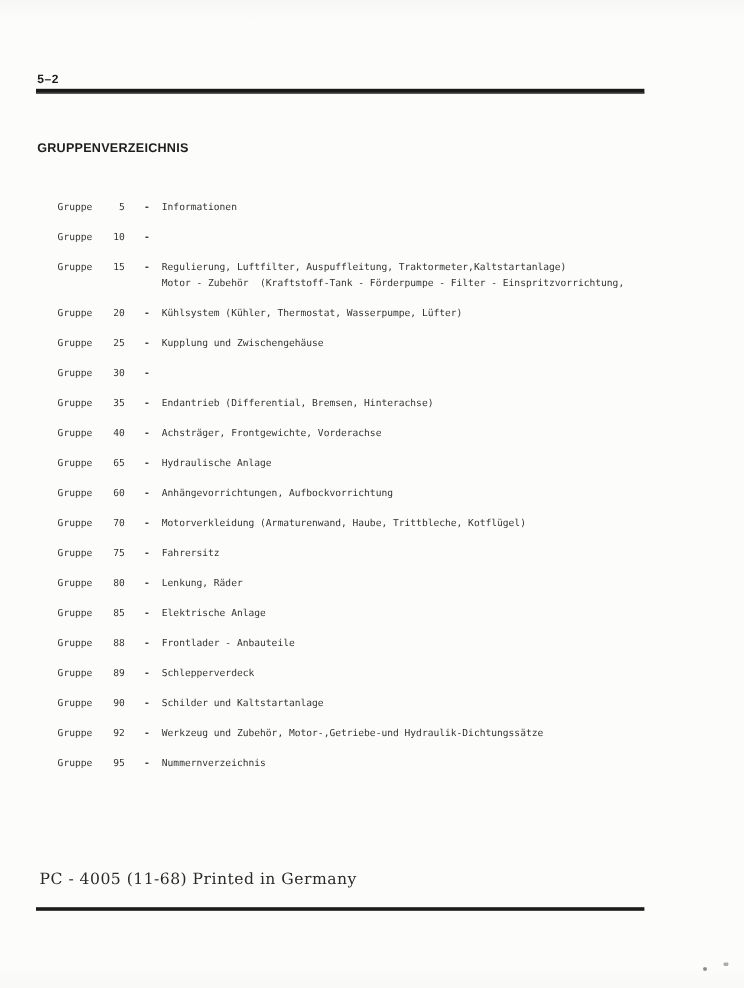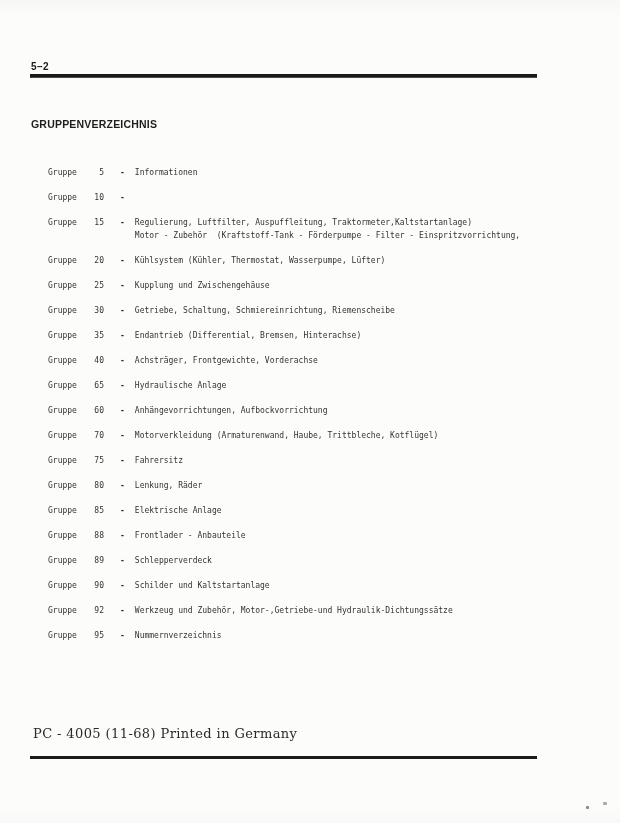--- a/index.html
+++ b/index.html
@@ -125,23 +125,20 @@
     <span class="g-dash">-</span>
     <span class="g-desc">
           <div class="desc-line">Kupplung und Zwischengehäuse</div>
         </span>
   </div>
 
   <div class="group-row">
     <span class="g-label">Gruppe</span>
     <span class="g-num">30</span>
     <span class="g-dash">-</span>
-    <span class="g-desc">
-          <div class="desc-line">Getriebe, Schaltung, Schmiereinrichtung, Riemenscheibe</div>
-        </span>
   </div>
 
   <div class="group-row">
     <span class="g-label">Gruppe</span>
     <span class="g-num">35</span>
     <span class="g-dash">-</span>
     <span class="g-desc">
           <div class="desc-line">Endantrieb (Differential, Bremsen, Hinterachse)</div>
         </span>
   </div>

